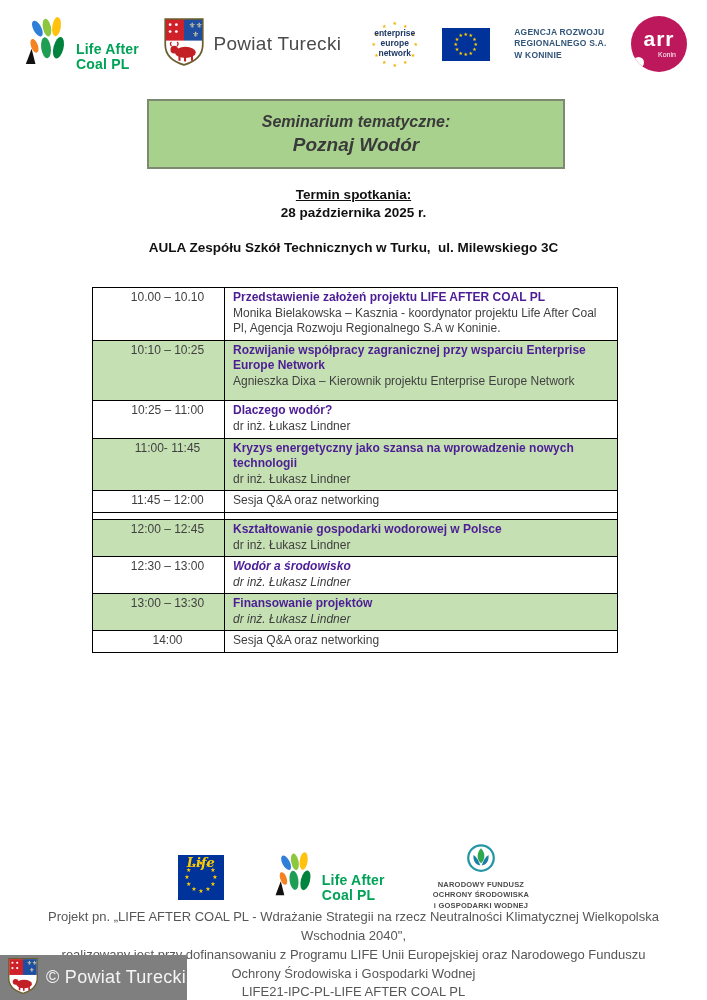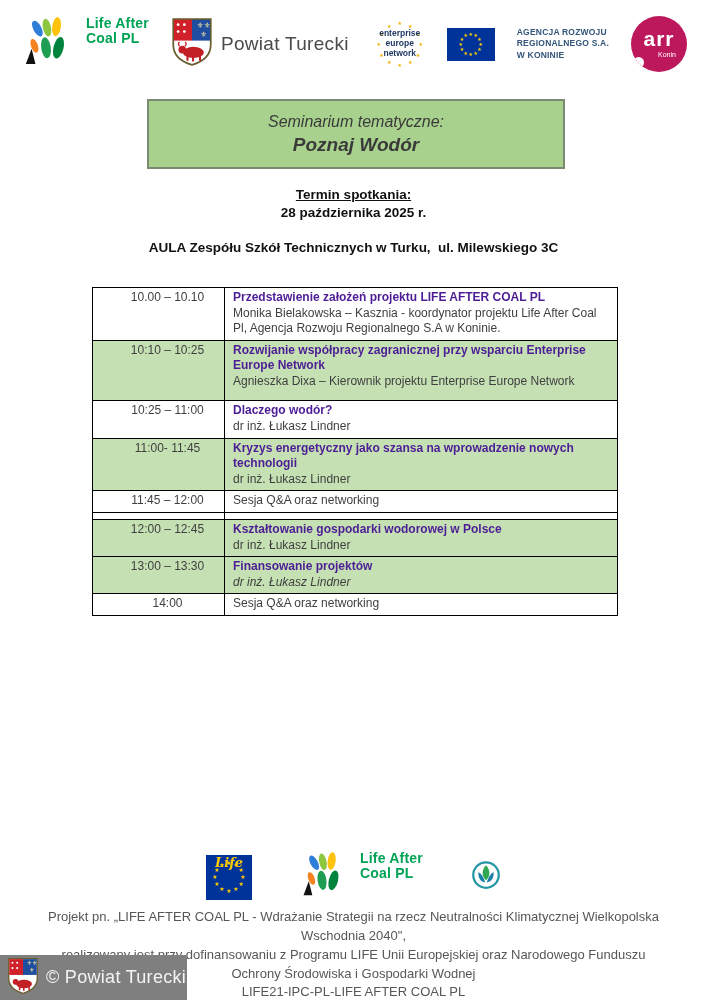--- a/index.html
+++ b/index.html
@@ -8,21 +8,21 @@
   .page {
     position:relative; width:707px; height:1000px; margin:0 auto;
     background:#fff; overflow:hidden; color:#1a1a1a;
   }
 
   
   .header-logos {
     position:absolute; top:10px; left:22px; right:20px; height:68px;
     display:flex; justify-content:space-between; align-items:center;
   }
-  .lac-logo { display:flex; align-items:flex-start; gap:16px; }
+  .lac-logo { display:flex; align-items:flex-end; gap:6px; }
   .lac-text { font-weight:bold; color:#00a356; font-size:14px; line-height:1.08; letter-spacing:0.2px; }
   .powiat-logo { display:flex; align-items:center; gap:8px; }
   .powiat-label { font-size:19px; color:#4b4b4b; letter-spacing:0.3px; }
 
   .een-logo { display:flex; align-items:center; gap:18px; }
   .een-words { position:relative; width:58px; height:44px; display:flex; flex-direction:column; justify-content:center; }
   .een-words .w { position:relative; z-index:2; font-size:8.5px; font-weight:bold; color:#1f3864; line-height:1.15; text-align:center; }
   .een-ring { font-size:5px; color:#f2b200; z-index:1; }
 
   .eu-flag {
@@ -47,21 +47,21 @@
   .ring { position:absolute; left:50%; top:50%; width:0; height:0; }
   .ring span { position:absolute; left:-0.5em; top:-0.5em; width:1em; height:1em; line-height:1; text-align:center; }
 
   
   .title-box {
     position:absolute; left:147px; top:99px; width:418px; height:70px;
     background:#a9d18e; border:2px solid #7c8a72;
     display:flex; flex-direction:column; align-items:center; justify-content:center;
     font-style:italic; color:#3a3a3a;
   }
-  .title-line1 { font-size:16px; font-weight:normal; }
+  .title-line1 { font-size:16px; font-weight:bold; }
   .title-line2 { font-size:19px; font-weight:bold; margin-top:3px; }
 
   
   .meeting { position:absolute; left:0; right:0; top:186px; text-align:center; font-weight:bold; font-size:13.5px; line-height:18px; color:#111; }
   .meeting .label { text-decoration:underline; }
   .meeting .gap { height:17px; }
   .pre { white-space:pre-wrap; }
 
   
   .schedule {
@@ -256,20 +256,27 @@
       <td class="time"></td>
       <td></td>
     </tr>
     <tr class="green">
       <td class="time">12:00 – 12:45</td>
       <td>
         <div class="t">Kształtowanie gospodarki wodorowej w Polsce</div>
         <div>dr inż. Łukasz Lindner</div>
       </td>
     </tr>
+    <tr>
+      <td class="time">12:30 – 13:00</td>
+      <td>
+        <div class="t italic">Wodór a środowisko</div>
+        <div class="italic">dr inż. Łukasz Lindner</div>
+      </td>
+    </tr>
     <tr class="green">
       <td class="time">13:00 – 13:30</td>
       <td>
         <div class="t">Finansowanie projektów</div>
         <div class="italic">dr inż. Łukasz Lindner</div>
       </td>
     </tr>
     <tr>
       <td class="time">14:00</td>
       <td>
@@ -318,20 +325,25 @@
     </div>
 
     <div class="nfos">
       <span>
         <svg width="30" height="30" viewBox="0 0 40 40">
           <circle cx="20" cy="20" r="17" fill="none" stroke="#2596a6" stroke-width="3"></circle>
           <path d="M20,7 C14,13 14,22 20,27 C26,22 26,13 20,7 Z" fill="#2fa84f"></path>
           <path d="M10,16 C9,24 13,29 19,30 C17,24 15,19 10,16 Z" fill="#1b7fa6"></path>
           <path d="M30,16 C31,24 27,29 21,30 C23,24 25,19 30,16 Z" fill="#1b7fa6"></path>
         </svg>
+      </span>
+      <span class="nfos-text">
+        <div>NARODOWY FUNDUSZ</div>
+        <div>OCHRONY ŚRODOWISKA</div>
+        <div>i GOSPODARKI WODNEJ</div>
       </span>
     </div>
 
   </div>
 
   <div class="funding-note">
     <div>Projekt pn. „LIFE AFTER COAL PL - Wdrażanie Strategii na rzecz Neutralności Klimatycznej Wielkopolska Wschodnia 2040",</div>
     <div>realizowany jest przy dofinansowaniu z Programu LIFE Unii Europejskiej oraz Narodowego Funduszu Ochrony Środowiska i Gospodarki Wodnej</div>
     <div>LIFE21-IPC-PL-LIFE AFTER COAL PL</div>
   </div>

